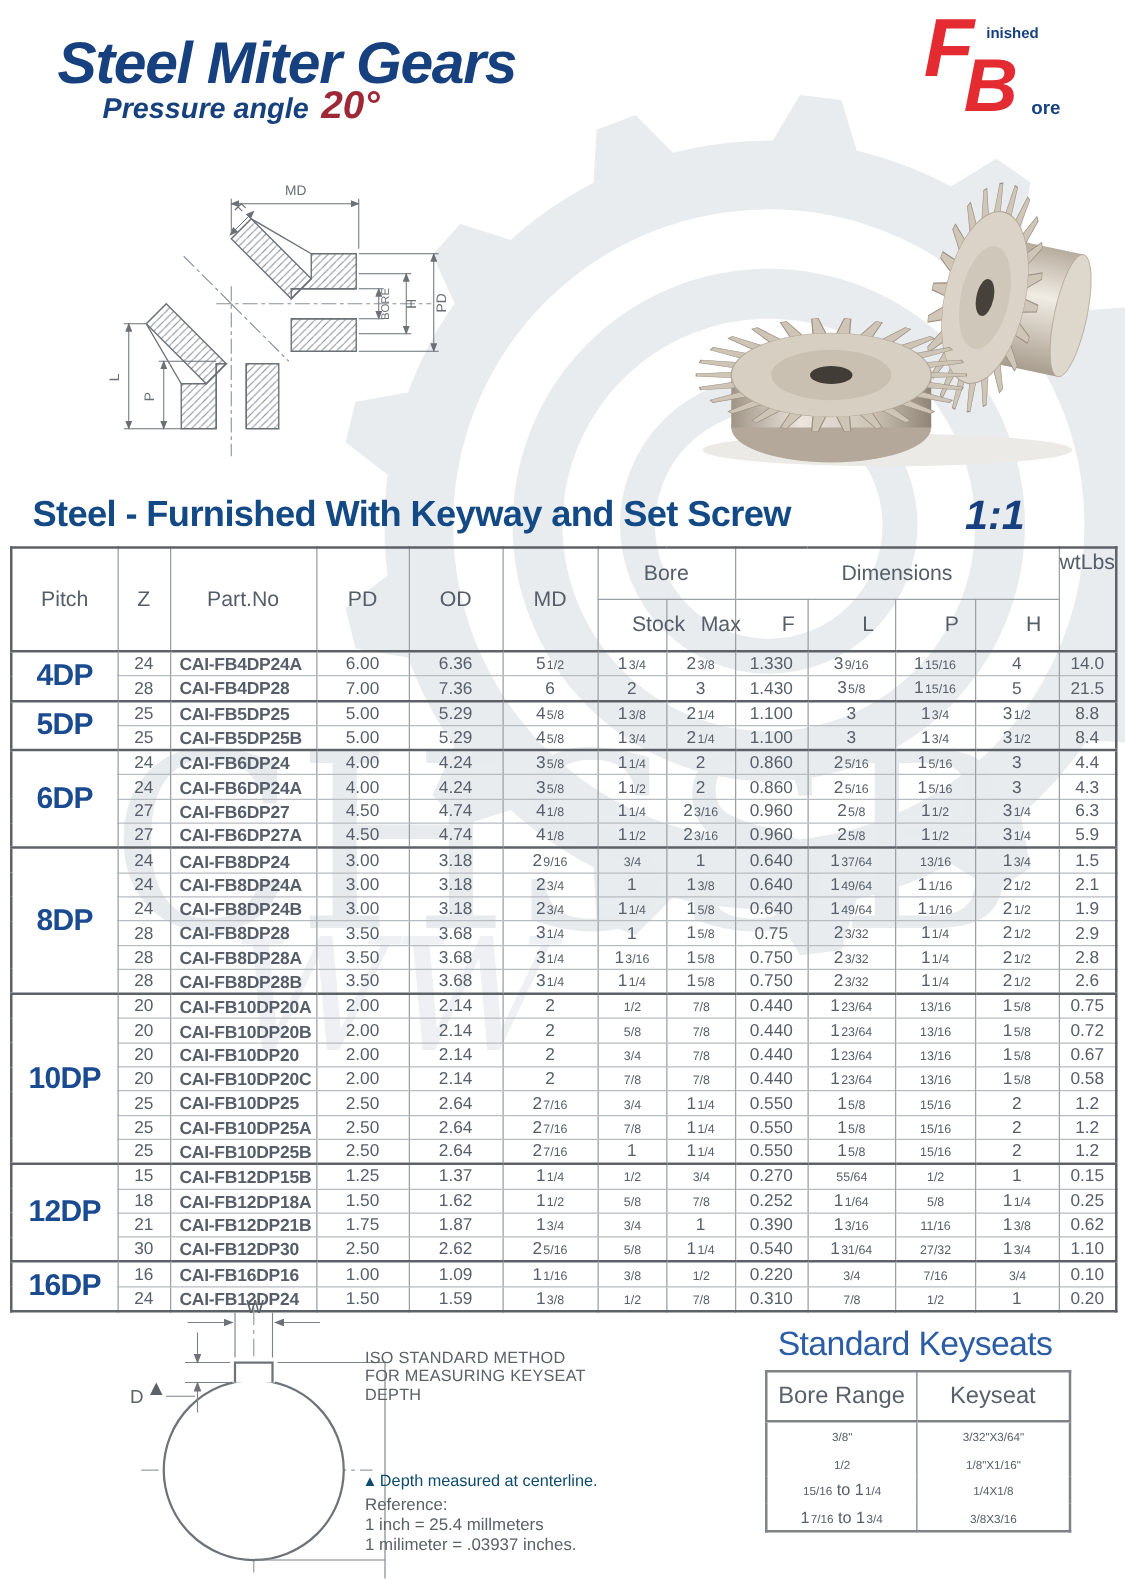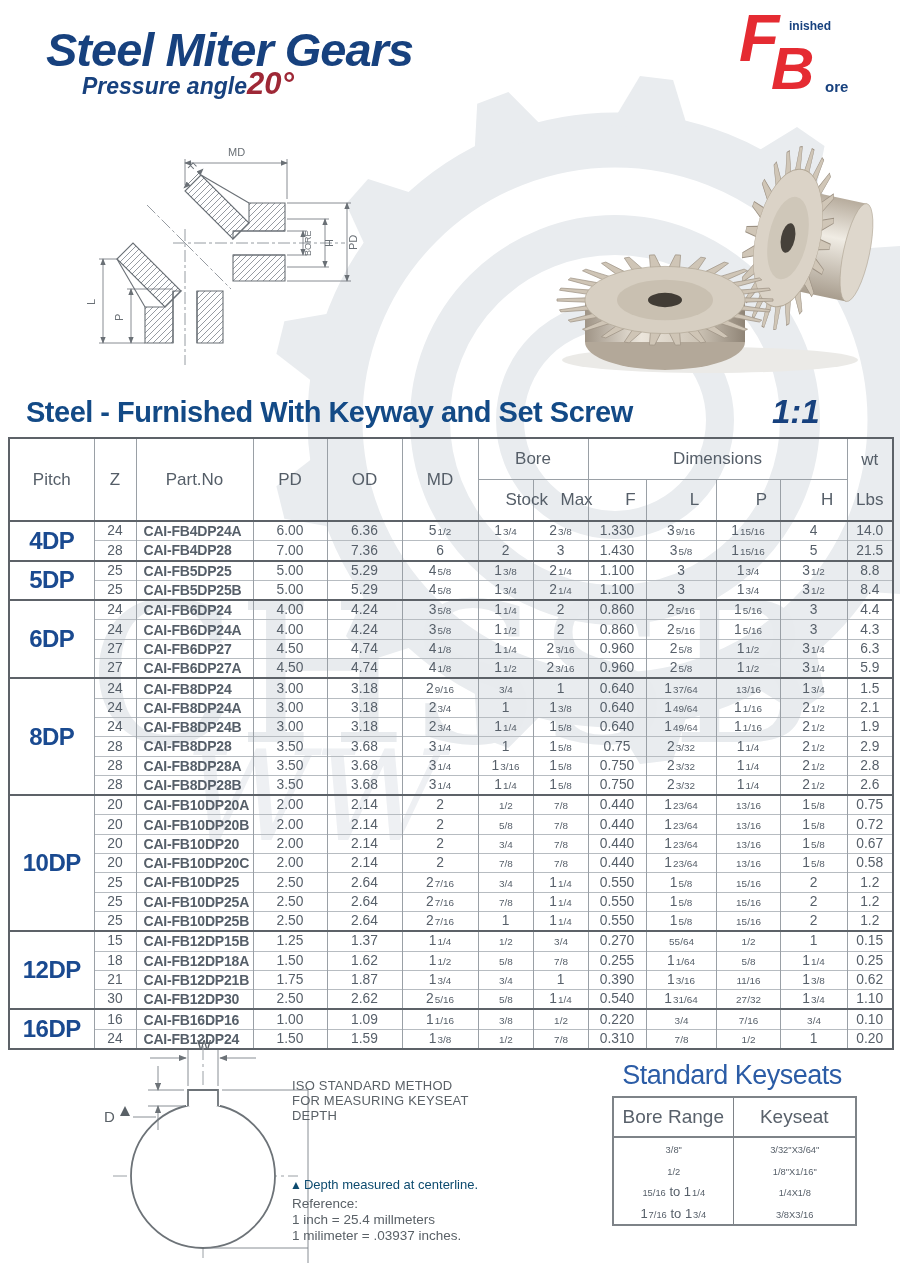--- a/index.html
+++ b/index.html
@@ -5,21 +5,21 @@
   html,body{margin:0;padding:0;background:#fff;}
   .page{position:relative;width:900px;height:1263px;background:#fff;overflow:hidden;
         font-family:"Liberation Sans",sans-serif;color:#555e68;}
   .layer{position:absolute;z-index:1;}
   
   .wm{position:absolute;left:0;top:0;z-index:0;}
   
   .title{position:absolute;left:46px;top:10px;font-size:47px;font-weight:bold;font-style:italic;
          color:#17417e;letter-spacing:-1px;white-space:nowrap;margin-top:12px;}
   .subtitle{position:absolute;left:82px;top:66px;font-size:23px;font-weight:bold;font-style:italic;color:#17417e;white-space:nowrap;}
-  .subtitle .angle{font-size:31px;color:#9e2836;}
+  .subtitle .angle{font-size:31px;color:#9e2836;margin-left:10px;}
   .fb-logo{position:absolute;left:733px;top:10px;width:160px;height:100px;}
   .fb-logo span{position:absolute;font-weight:bold;}
   .fb-f{left:6px;top:-10px;font-size:66px;font-style:italic;color:#e52b32;}
   .fb-finished{left:56px;top:9px;font-size:12px;color:#17417e;}
   .fb-b{left:38px;top:24px;font-size:60px;font-style:italic;color:#e52b32;}
   .fb-ore{left:92px;top:68px;font-size:15px;color:#17417e;}
   
   .sec-head{position:absolute;left:26px;top:396px;font-size:29px;font-weight:bold;color:#134a86;letter-spacing:-0.5px;white-space:nowrap;}
   .sec-scale{position:absolute;left:772px;top:393px;font-size:33px;font-weight:bold;font-style:italic;color:#17417e;}
   
@@ -28,21 +28,21 @@
   table.spec th{font-weight:normal;font-size:17px;color:#555e68;border:1px solid #9aa0a6;padding:0;}
   table.spec thead{border-bottom:2px solid #5d6268;}
   table.spec thead tr.r1 th{height:40px;}
   table.spec thead tr.r2 th{height:40px;padding-left:27px;}
   table.spec td{border-right:1px solid #9aa0a6;border-left:1px solid #9aa0a6;border-top:1px solid #b7bcc1;
                 font-size:13.8px;text-align:center;padding:0;height:18.3px;line-height:1;color:#565f69;}
   table.spec tr.grp-first td{border-top:2px solid #5d6268;}
   table.spec td.pitch{font-size:24px;font-weight:bold;color:#1a4a90;letter-spacing:-0.5px;}
   table.spec td.partno{text-align:left;padding-left:7px;letter-spacing:-0.2px;font-size:14px;font-weight:bold;}
   .fx{font-size:72%;margin-left:1px;}
-  .wt-cell{display:flex;flex-direction:column;justify-content:space-around;height:80px;}
+  .wt-cell{display:flex;flex-direction:row;justify-content:space-around;height:80px;}
   
   .iso-block{position:absolute;left:292px;top:1078px;font-size:13px;line-height:15px;color:#5a6167;letter-spacing:0.2px;}
   .depth-note{position:absolute;left:290px;top:1177px;font-size:13px;color:#0c4a6e;}
   .depth-note .tri{font-size:12px;margin-right:2px;}
   .ref-block{position:absolute;left:292px;top:1196px;font-size:13.5px;line-height:16px;color:#5a6167;}
   .ref-bore{position:absolute;left:118px;top:1304px;font-size:16px;color:#5a6167;}
   
   .ks-title{position:absolute;left:602px;top:1060px;width:260px;text-align:center;font-size:27px;color:#2b5ca6;letter-spacing:-0.5px;}
   table.ks{position:absolute;left:612px;top:1096px;width:243px;border-collapse:collapse;table-layout:fixed;border:2px solid #7e8388;}
   table.ks th{height:36px;font-weight:normal;font-size:19px;color:#59616b;border-bottom:2px solid #7e8388;}
@@ -604,21 +604,21 @@
           <td><span>0.15</span></td>
         </tr>
         <tr>
           <td><span>18</span></td>
           <td class="partno">CAI-FB12DP18A</td>
           <td><span>1.50</span></td>
           <td><span>1.62</span></td>
           <td><span>1</span><span class="fx">1/2</span></td>
           <td><span class="fx">5/8</span></td>
           <td><span class="fx">7/8</span></td>
-          <td><span>0.255</span></td>
+          <td><span>0.252</span></td>
           <td><span>1</span><span class="fx">1/64</span></td>
           <td><span class="fx">5/8</span></td>
           <td><span>1</span><span class="fx">1/4</span></td>
           <td><span>0.25</span></td>
         </tr>
         <tr>
           <td><span>21</span></td>
           <td class="partno">CAI-FB12DP21B</td>
           <td><span>1.75</span></td>
           <td><span>1.87</span></td>

